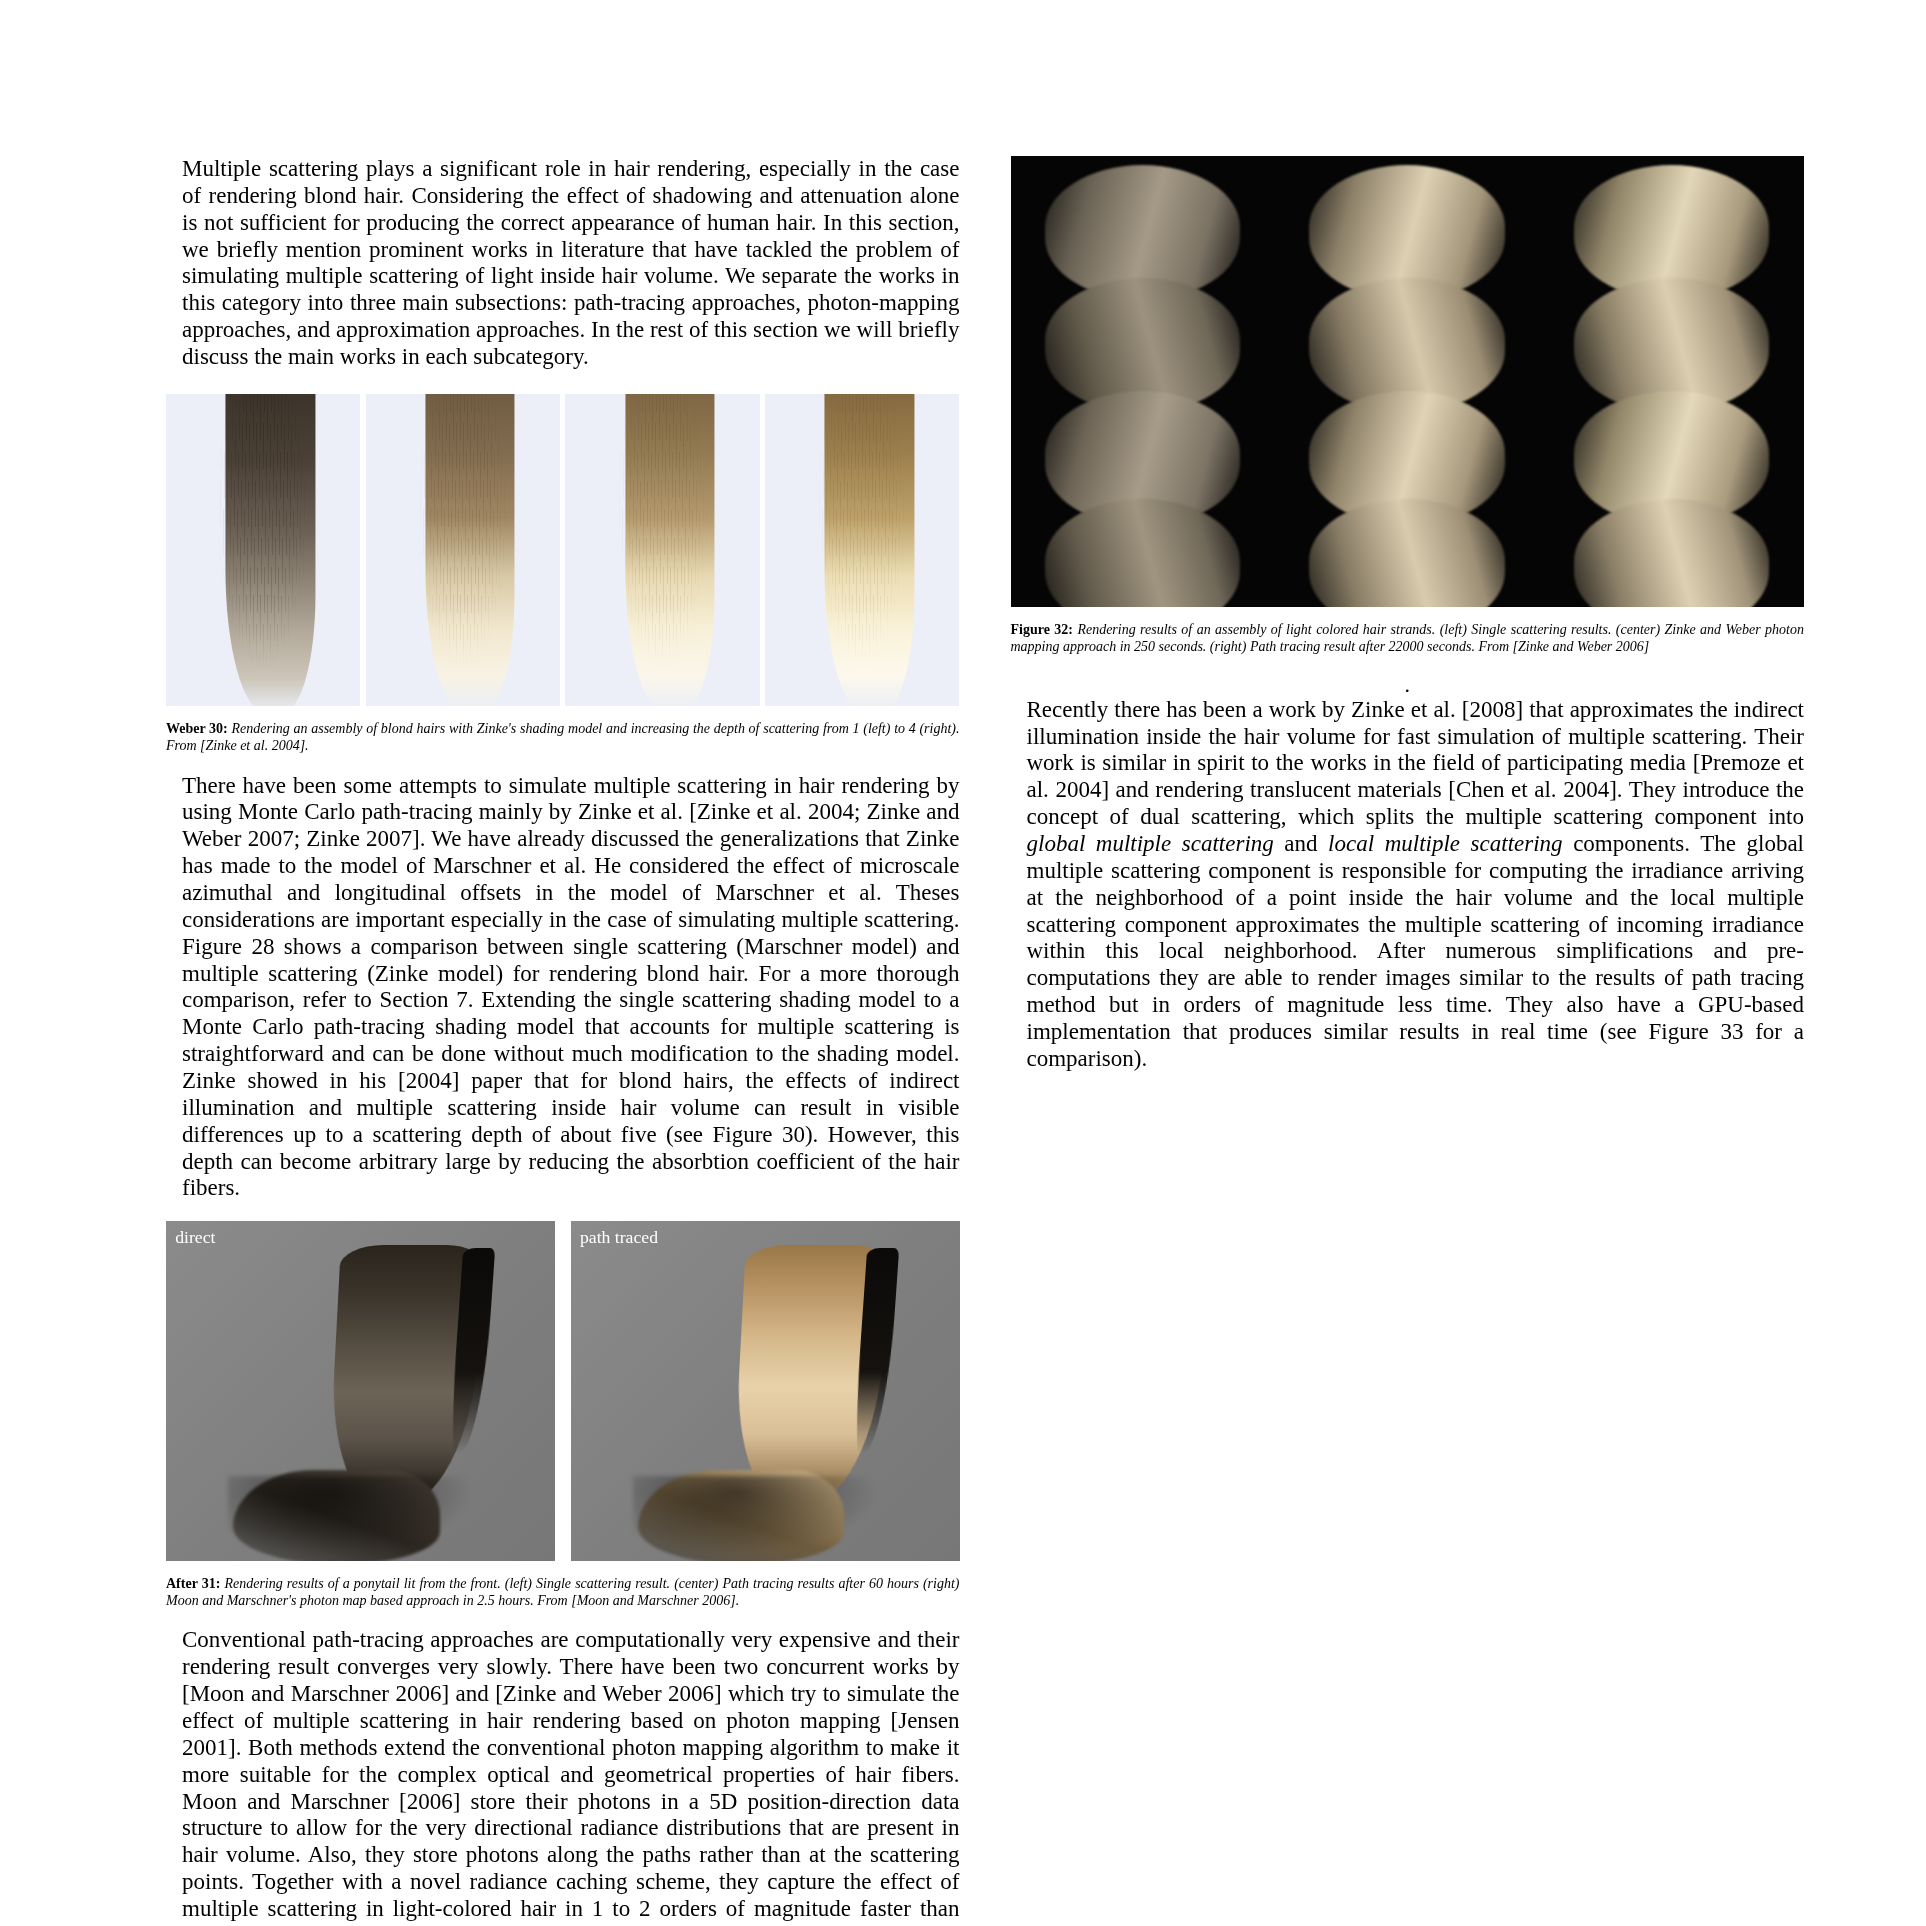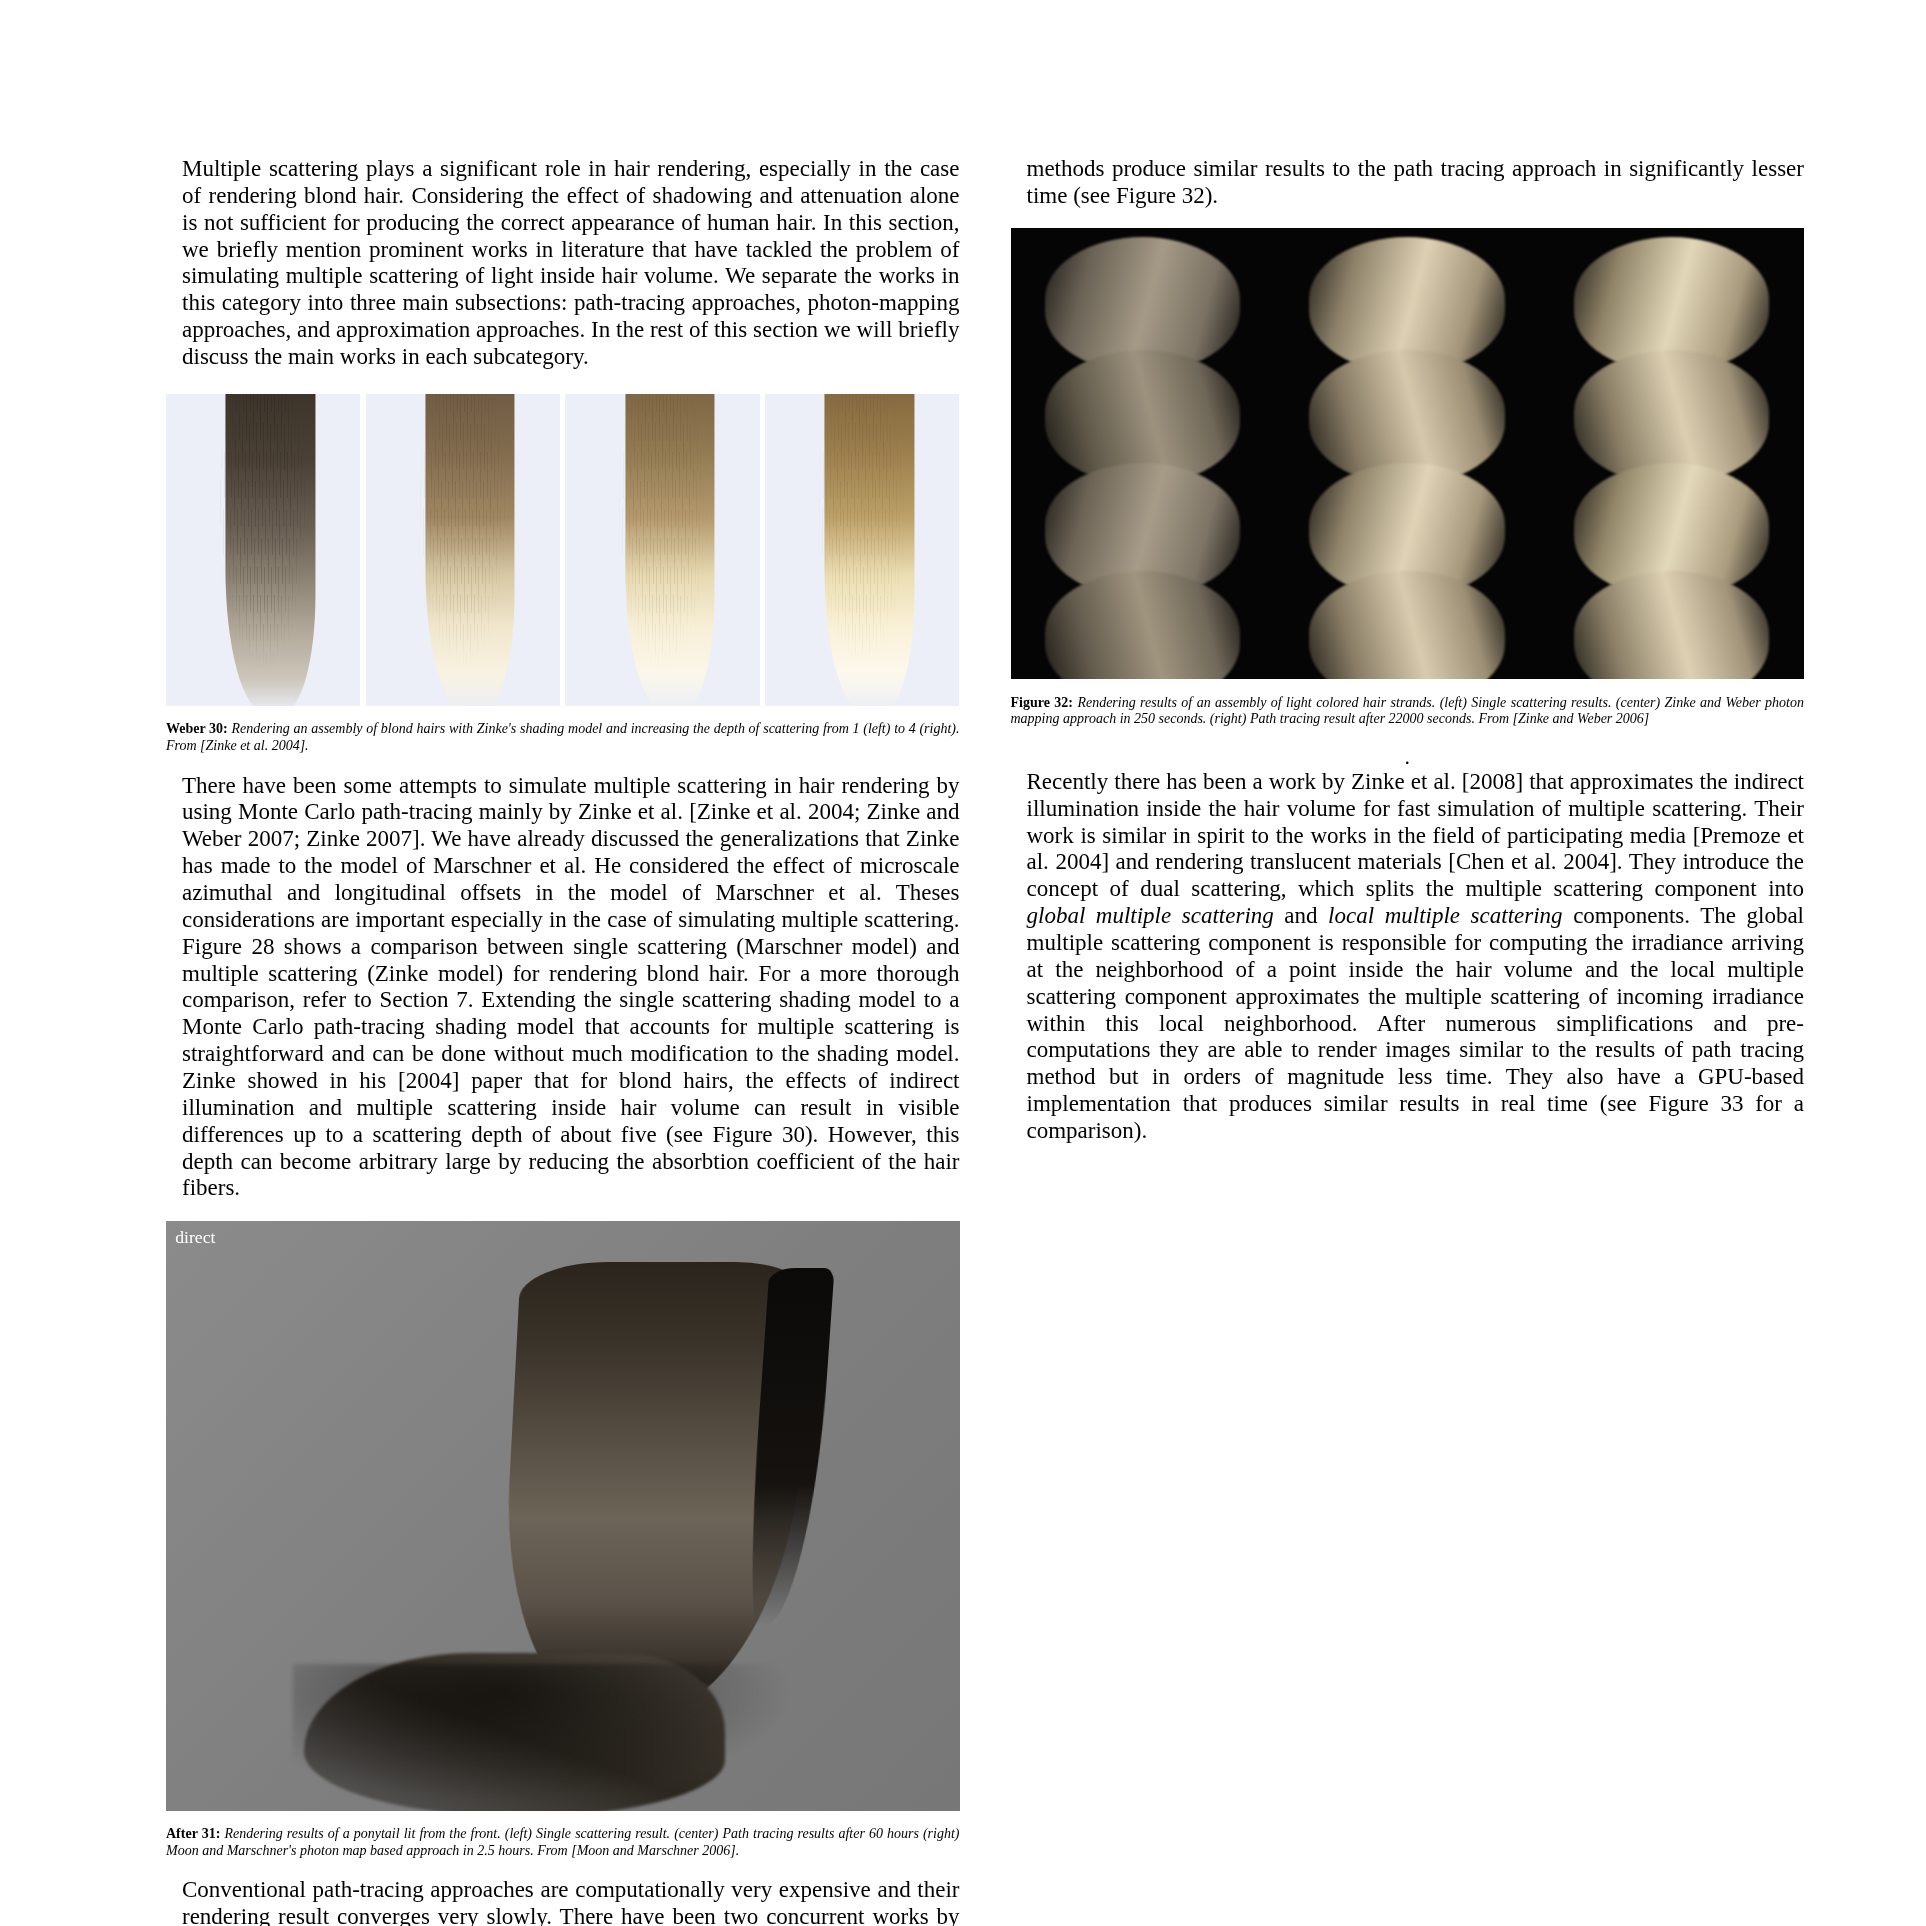--- a/index.html
+++ b/index.html
@@ -142,21 +142,21 @@
     left: 6%;
     width: 88%;
     height: 30%;
     border-radius: 50% / 46%;
     filter: blur(1px);
   }
 
   
   .fig31 {
     width: 100%;
-    height: 590px;
+    height: 340px;
     display: flex;
     gap: 16px;
     margin: 18.5px 0 0 0;
     break-inside: avoid;
   }
   .fig31-panel {
     flex: 1 1 0;
     position: relative;
     background: linear-gradient(135deg, #8b8b8b 0%, #7e7e7e 55%, #777777 100%);
     overflow: hidden;
@@ -260,20 +260,29 @@
     <div class="fig31">
       <div class="fig31-panel">
         <span class="fig31-label">direct</span>
         <div class="ponytail">
           <div class="pt-body" style="background:linear-gradient(180deg,#2a241c 0%,#3a332a 18%,#554d41 38%,#6d6458 56%,#5b5349 74%,#2e2922 92%,rgba(0,0,0,0) 100%);"></div>
           <div class="pt-dark"></div>
           <div class="pt-tip" style="background:linear-gradient(200deg,#4b443a 0%,#2b261f 50%,rgba(0,0,0,.25) 100%);"></div>
           <div class="pt-fly"></div>
         </div>
       </div>
+      <div class="fig31-panel">
+        <span class="fig31-label">path traced</span>
+        <div class="ponytail">
+          <div class="pt-body" style="background:linear-gradient(180deg,#9a7748 0%,#b79263 16%,#d6b98c 36%,#e8d2aa 54%,#d9bf97 72%,#9d8259 90%,rgba(0,0,0,0) 100%);"></div>
+          <div class="pt-dark"></div>
+          <div class="pt-tip" style="background:linear-gradient(200deg,#cbb188 0%,#6e5c3e 52%,rgba(0,0,0,.35) 100%);"></div>
+          <div class="pt-fly"></div>
+        </div>
+      </div>
     </div>
 
     <p class="caption"><span class="lbl">After 31:</span><span> Rendering results of a ponytail lit from the front. (left) Single scattering result. (center) Path tracing results after 60 hours (right) Moon and Marschner's photon map based approach in 2.5 hours. From [Moon and Marschner 2006].</span></p>
 
     <p class="body">Conventional path-tracing approaches are computationally very expensive and their rendering result converges very slowly. There have been two concurrent works by [Moon and Marschner 2006] and [Zinke and Weber 2006] which try to simulate the effect of multiple scattering in hair rendering based on photon mapping [Jensen 2001]. Both methods extend the conventional photon mapping algorithm to make it more suitable for the complex optical and geometrical properties of hair fibers. Moon and Marschner [2006] store their photons in a 5D position-direction data structure to allow for the very directional radiance distributions that are present in hair volume. Also, they store photons along the paths rather than at the scattering points. Together with a novel radiance caching scheme, they capture the effect of multiple scattering in light-colored hair in 1 to 2 orders of magnitude faster than path tracing methods. Zinke and Weber [2006] base their method on the ray mapping approach [Havran et al. 2004], where they store not only the photons, but also the whole photon paths in the photon map. Havran et al. show that ray maps eliminate the boundary bias and reduce topological bias of density estimate in global illumination [2004]. Figure 31 shows the rendering results of [Moon and Marschner 2006] where they compare the results of their photon mapping method with a path traced image and a photograph. Zinke and Weber also have a comparison between the results of their method and a path tracing method. Both methods produce similar results to the path tracing approach in significantly lesser time (see Figure 32).</p>
 
     <div class="fig32">
       <div class="twist">
         <div class="lobe" style="top:2%;  background:linear-gradient(105deg,#1c1a16 0%,#6a6255 22%,#a59a86 52%,#7b7264 78%,#171511 100%);"></div>
         <div class="lobe" style="top:27%; background:linear-gradient(75deg,#181612 0%,#5f5849 24%,#9d927e 54%,#6e6657 80%,#141210 100%);"></div>

